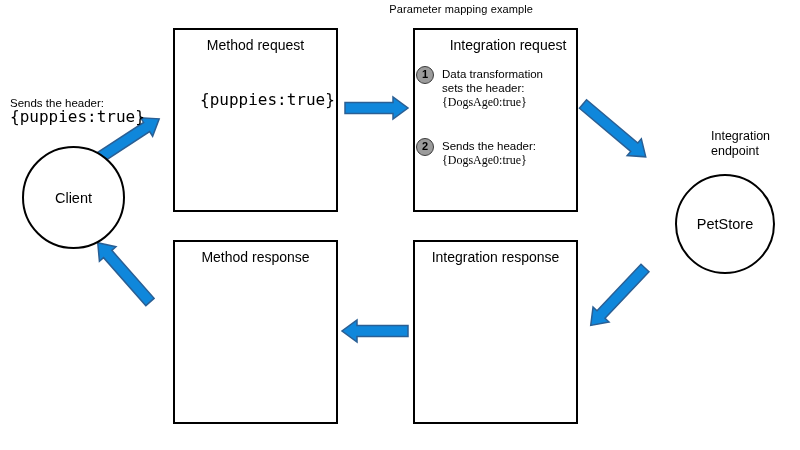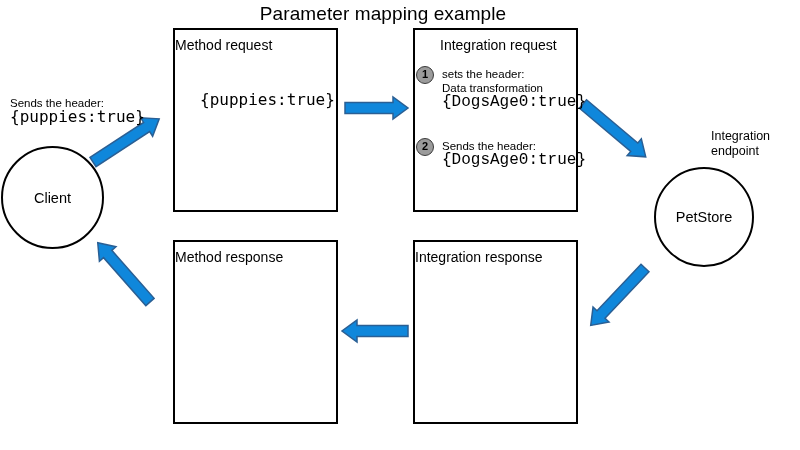--- a/index.html
+++ b/index.html
@@ -13,55 +13,56 @@
     height: 450px;
     background: #ffffff;
     font-family: "Liberation Sans", "DejaVu Sans", sans-serif;
     color: #000000;
     overflow: hidden;
   }
   .abs { position: absolute; }
 
   #diagram-title {
     left: 233px; top: 3px; width: 300px;
-    text-align: center;
-    font-size: 19px;
+    text-align: right;
+    font-size: 11px;
     letter-spacing: 0.1px;
   }
 
   
   .flow-box {
     width: 165px; height: 184px;
     border: 2px solid var(--shape-border);
     background: #ffffff;
     box-sizing: border-box;
   }
   .flow-box .box-title {
     margin-top: 7px;
+    text-align: center;
     font-size: 14px;
   }
   #method-request-box       { left: 173px; top: 28px; }
   #integration-request-box  { left: 413px; top: 28px; padding-left: 25px; }
   #method-response-box      { left: 173px; top: 240px; }
   #integration-response-box { left: 413px; top: 240px; }
 
   .body-text {
     font-size: 11.5px;
     line-height: 14px;
     white-space: nowrap;
   }
   .code {
     font-family: "DejaVu Sans Mono", "Liberation Mono", monospace;
     font-size: 16px;
     line-height: 14px;
     white-space: nowrap;
   }
   .code-lg {
-    font-family: Liberation Mono, monospace;
-    font-size: 16px;
+    font-family: Liberation Serif, serif;
+    font-size: 12px;
     line-height: 14px;
     white-space: nowrap;
   }
 
   #method-request-body { left: 25px; top: 63px; }
 
   .step-row { display: flex; align-items: flex-start; }
   .step-circle {
     width: 18px; height: 18px;
     border-radius: 50%;
@@ -81,23 +82,24 @@
   
   .actor-circle {
     border: 2.5px solid var(--shape-border);
     border-radius: 50%;
     background: #ffffff;
     box-sizing: border-box;
     display: flex;
     align-items: center;
     justify-content: center;
     font-size: 14.5px;
+    margin-left: 21px;
   }
   #client-circle   { left: 1px;   top: 146px; width: 103px; height: 103px; }
-  #petstore-circle { left: 654px; top: 167px; width: 100px; height: 100px; justify-content: center; }
+  #petstore-circle { left: 654px; top: 174px; width: 100px; height: 100px; justify-content: center; }
 
   #client-note { left: 10px; top: 96px; }
   #endpoint-caption {
     left: 668px; top: 129px; width: 86px;
     font-size: 12.5px;
     line-height: 15px;
     margin-left: 43px;
   }
 
   
@@ -140,22 +142,22 @@
       <div class="code">{puppies:true}</div>
     </div>
   </div>
 
   <div id="integration-request-box" class="abs flow-box">
     <div class="box-title">Integration request</div>
 
     <div id="step1" class="abs step-row">
       <div class="step-circle">1</div>
       <div class="step-text">
+        <div class="body-text">Data transformation</div>
         <div class="body-text">sets the header:</div>
-        <div class="body-text">Data transformation</div>
         <div class="code-lg">{DogsAge0:true}</div>
       </div>
     </div>
 
     <div id="step2" class="abs step-row">
       <div class="step-circle">2</div>
       <div class="step-text">
         <div class="body-text">Sends the header:</div>
         <div class="code-lg">{DogsAge0:true}</div>
       </div>

